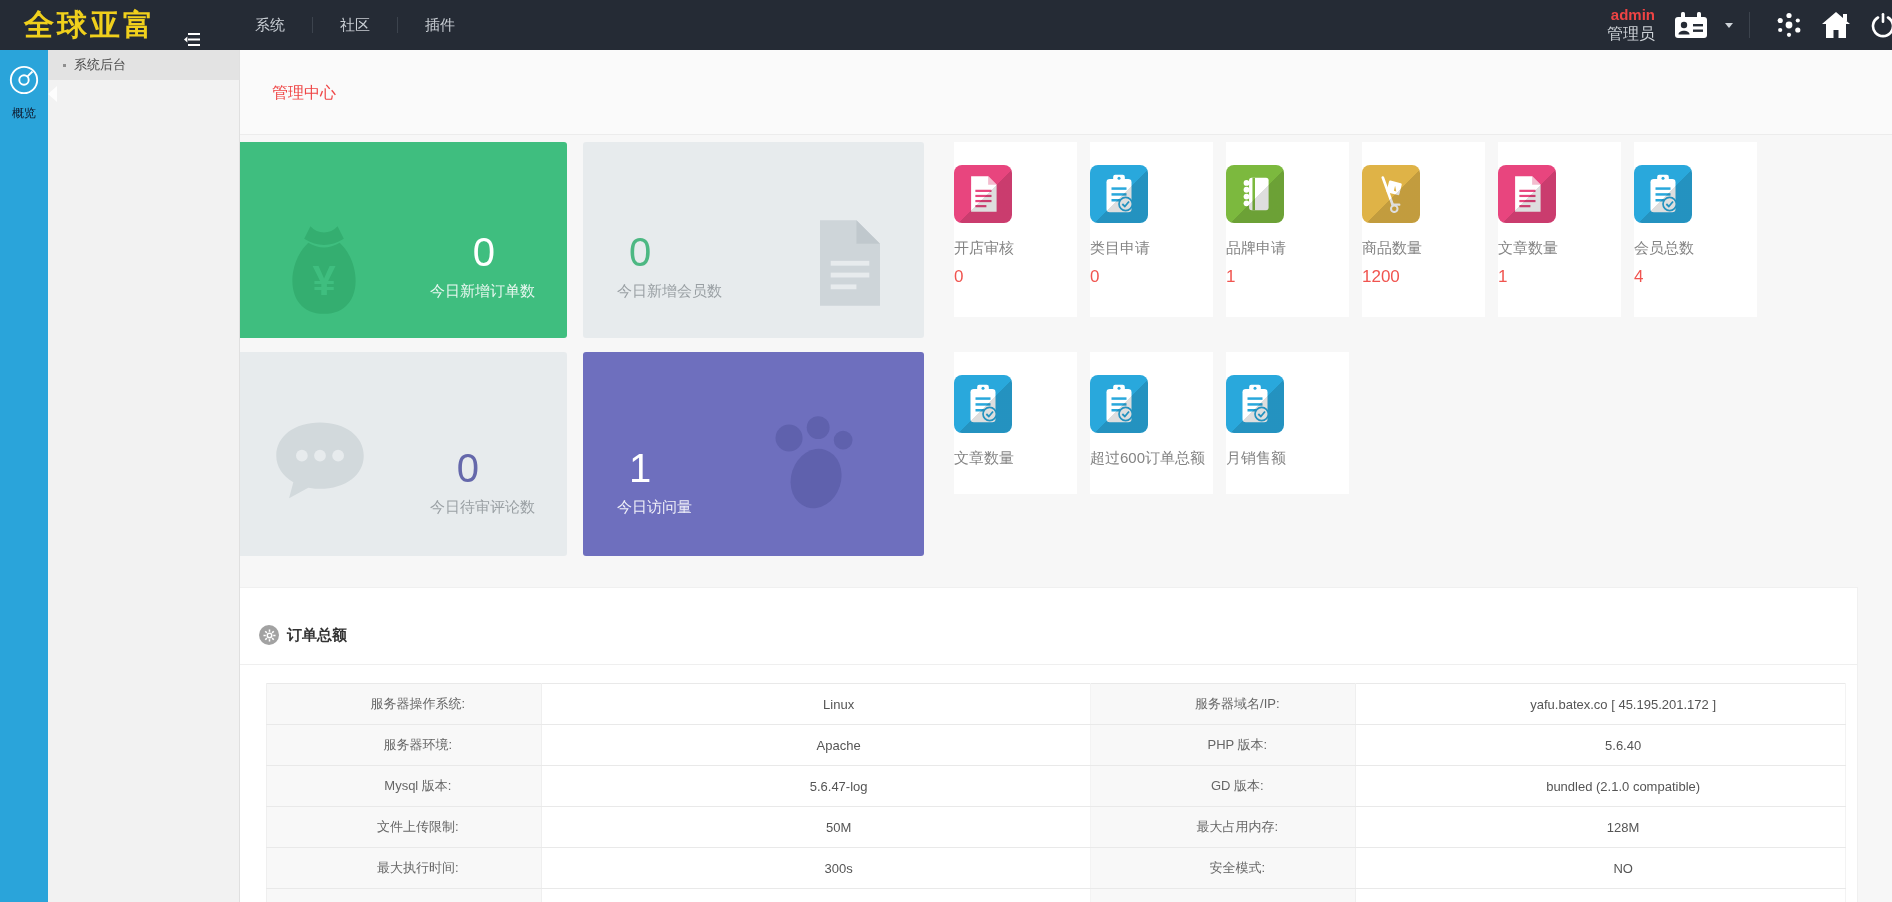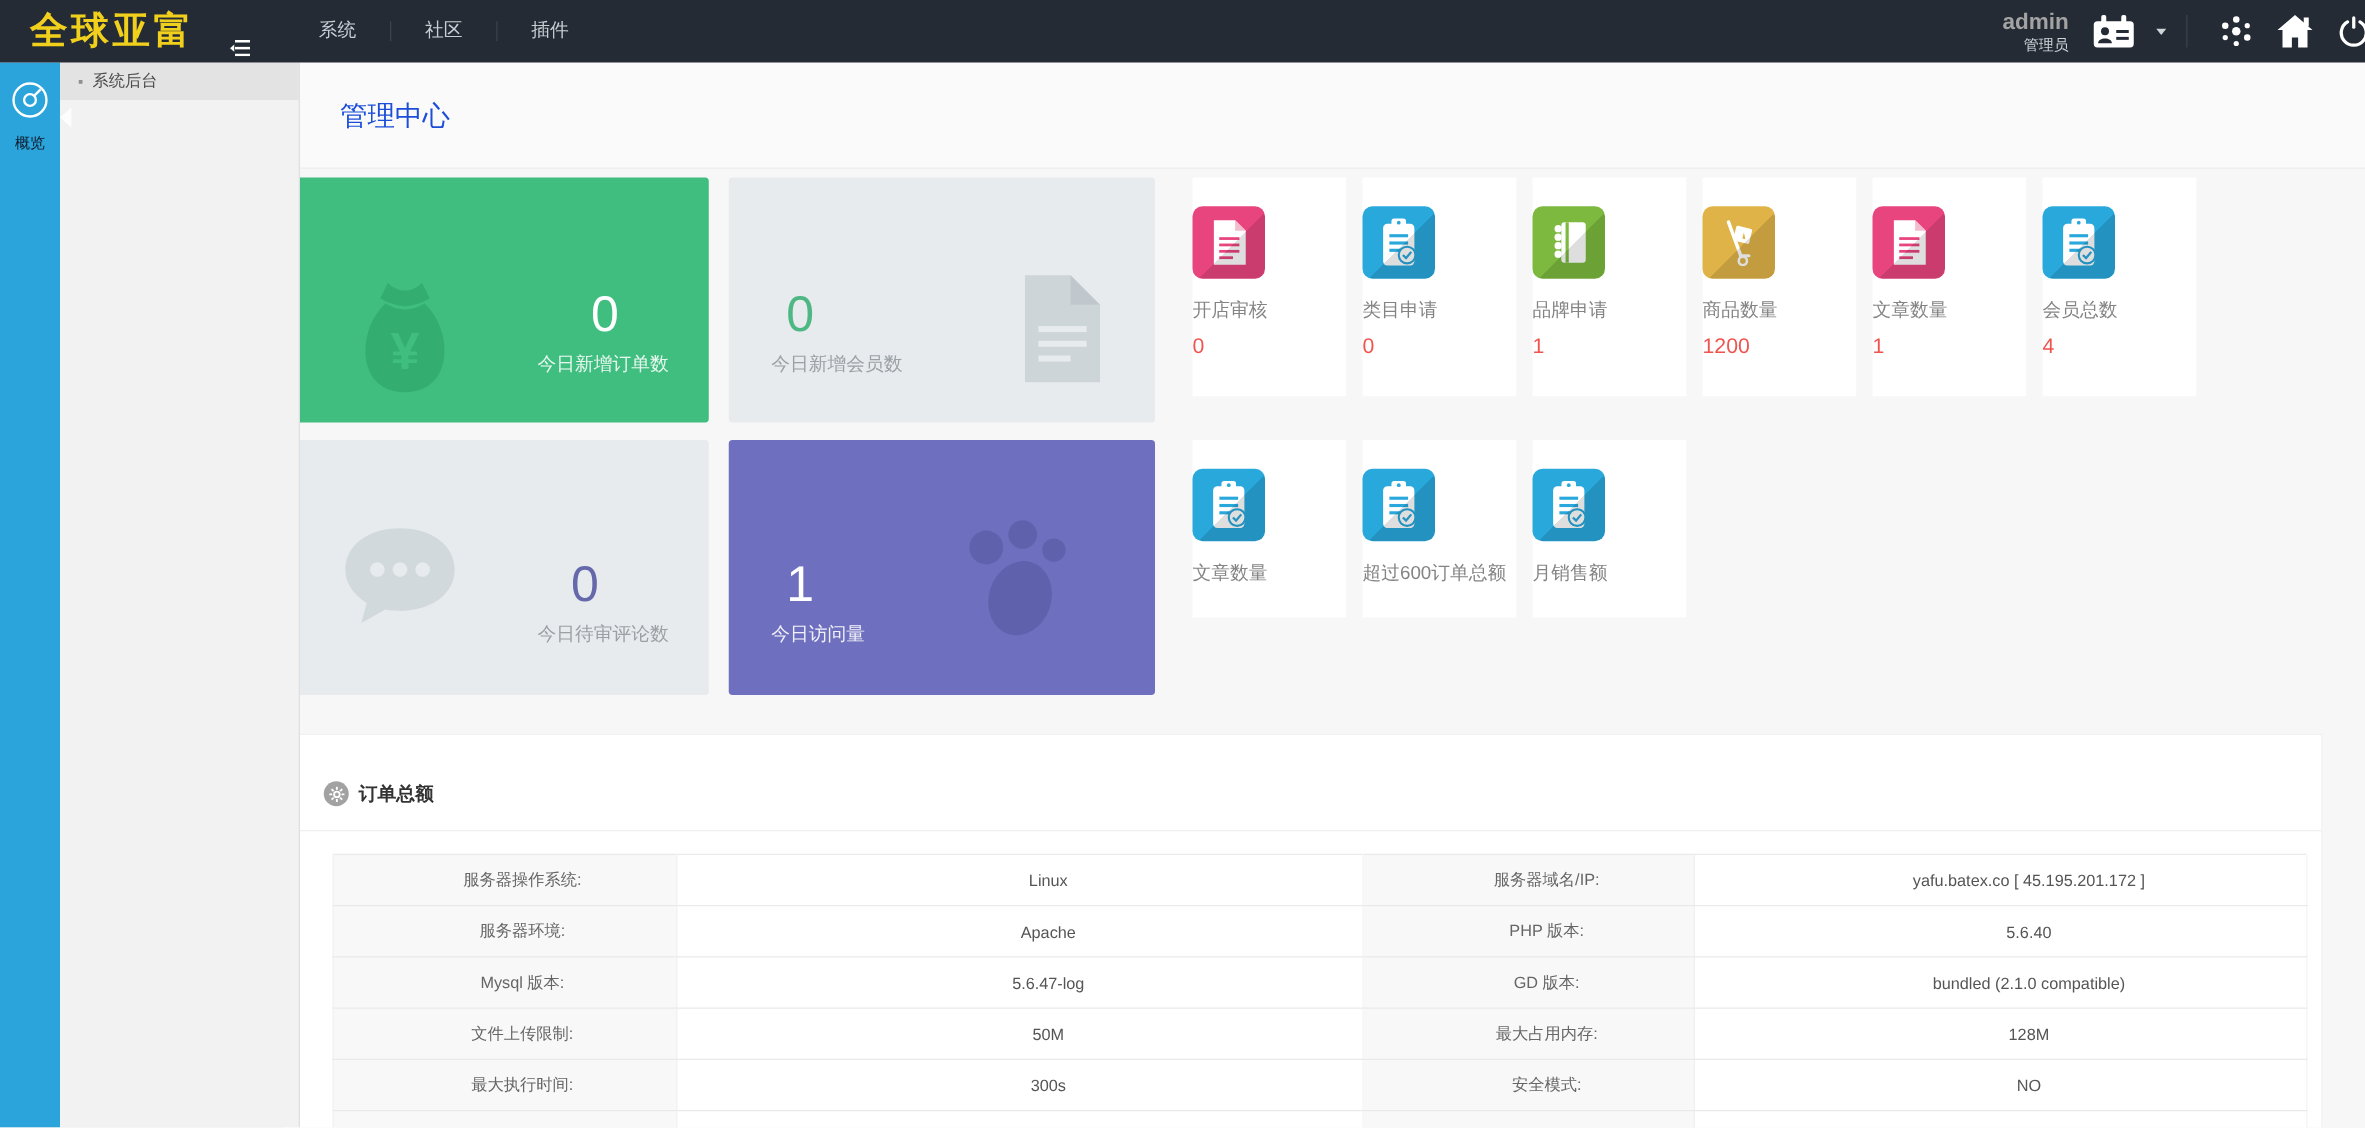--- a/index.html
+++ b/index.html
@@ -12,40 +12,40 @@
   .topbar { position:absolute; left:0; top:0; width:1892px; height:50px;
     background:var(--topbar_bg); z-index:20; }
   .logo { position:absolute; left:24px; top:0; line-height:50px;
     font-size:30px; font-weight:bold; letter-spacing:3px; color:var(--logo_yellow); cursor:pointer; }
   .menu-toggle { position:absolute; left:184px; top:32px; width:16px; height:13px; cursor:pointer; }
   .topnav { position:absolute; left:228px; top:0; height:50px; display:flex; align-items:center; }
   .topnav .nav-item { padding:0 27px; line-height:50px; font-size:15px; color:#c9ced4; cursor:pointer; }
   .topnav .nav-sep { width:1px; height:16px; background:#3c434d; }
   .topbar-right { position:absolute; right:-14px; top:0; height:50px; display:flex; align-items:center; }
   .user-meta { text-align:right; margin-right:10px; line-height:1.25; }
-  .user-name { font-size:18px; font-weight:bold; color:#a3a3a3; }
-  .user-role { font-size:12px; color:#ced3d8; }
+  .user-name { font-size:15px; font-weight:bold; color:#ef4444; }
+  .user-role { font-size:16px; color:#ced3d8; }
   .caret-down { width:0; height:0; border:4px solid transparent; border-top:5px solid #cfd4d9; margin:4px 0 0 8px; cursor:pointer; }
   .tb-divider { width:1px; height:26px; background:#3c434d; margin:0 16px; }
   .tb-icon { display:flex; align-items:center; justify-content:center; cursor:pointer; margin:0 9px; }
   
   .sidebar { position:absolute; left:0; top:50px; bottom:0; width:48px; background:var(--sidebar_blue); z-index:10; }
   .sidebar-item { padding-top:14px; text-align:center; cursor:pointer; }
   .sidebar-item .s-label { display:block; margin-top:5px; font-size:12px; color:#0f172a;font-family:Liberation Serif, serif; }
   .subpanel { position:absolute; left:48px; top:50px; bottom:0; width:192px; background:#f2f2f2; border-right:1px solid #e0e0e0; z-index:9; }
   .crumb-strip { position:relative; height:30px; background:#e3e3e3; line-height:30px; font-size:13px; color:#4a4a4a; padding-left:26px; cursor:pointer; }
   .crumb-dot { position:absolute; left:15px; top:14px; width:3px; height:3px; background:#8f8f8f; }
   .crumb-arrow { position:absolute; left:164px; top:0; width:0; height:0;
     border-top:15px solid transparent; border-bottom:15px solid transparent; border-left:11px solid #e3e3e3; }
   .active-pointer { position:absolute; left:48px; top:86px; width:0; height:0;
     border:8px solid transparent; border-right:9px solid #fdfdfd; border-left:0; z-index:11; }
   
   .content { position:absolute; left:212px; top:50px; right:0; bottom:0; background:#f7f7f7; }
   .page-header { height:85px; background:#fafafa; border-bottom:1px solid #ececec; }
-  .page-title { padding-left:60px; line-height:85px; font-size:22px; color:#1d4ed8; }
+  .page-title { padding-left:60px; line-height:85px; font-size:16px; color:#ef4444; }
   
   .stat-card { position:absolute; border-radius:3px; overflow:hidden; }
   .sc-green  { left:14px;  top:92px;  width:341px; height:196px; background:var(--card_green); }
   .sc-gray1  { left:371px; top:92px;  width:341px; height:196px; background:var(--card_gray); }
   .sc-gray2  { left:14px;  top:302px; width:341px; height:204px; background:var(--card_gray); }
   .sc-purple { left:371px; top:302px; width:341px; height:204px; background:var(--card_purple); }
   .stat-num { position:absolute; font-size:40px; }
   .stat-label { position:absolute; font-size:15px; }
   .sc-green .stat-num   { right:72px; top:88px; color:#fff; }
   .sc-green .stat-label { right:32px; top:140px; color:rgba(255,255,255,.88); }

